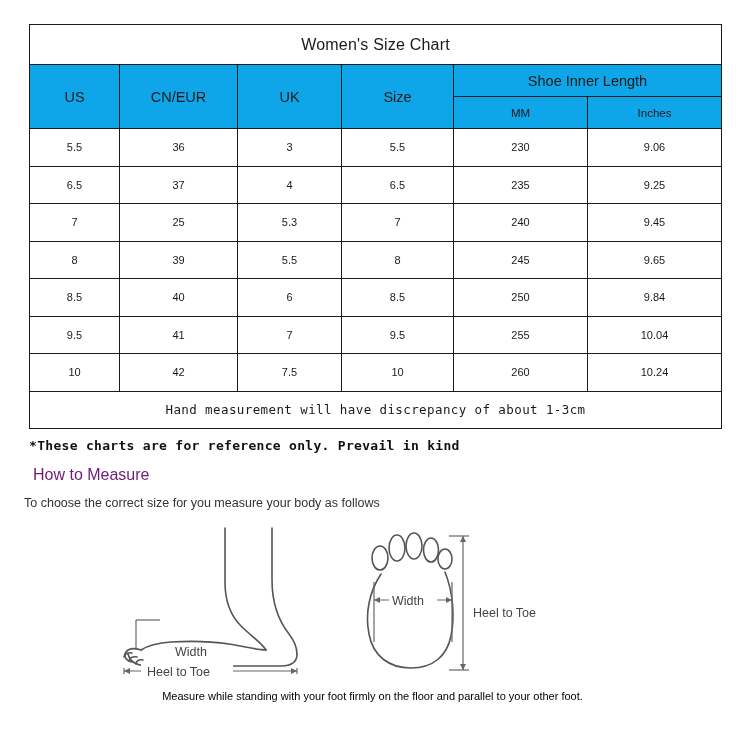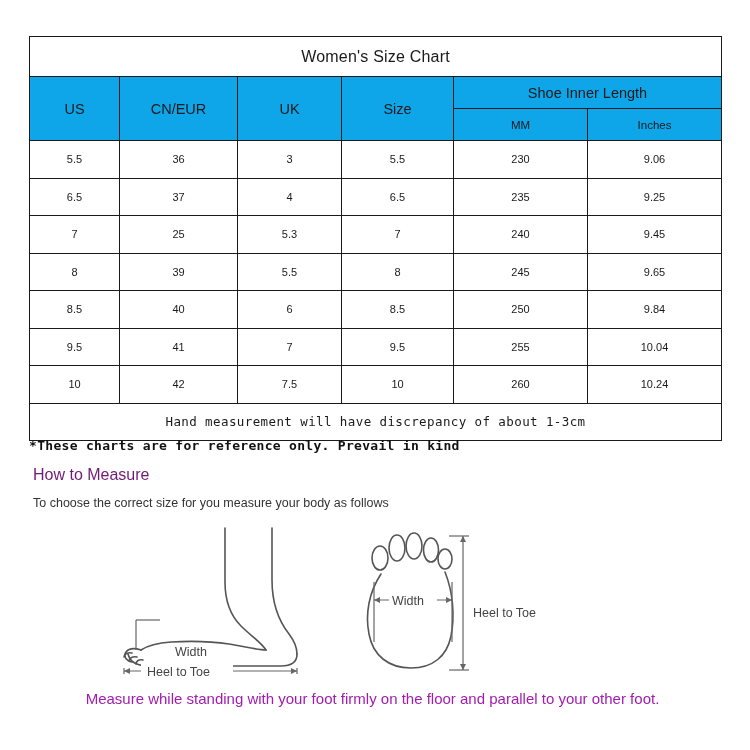--- a/index.html
+++ b/index.html
@@ -18,21 +18,21 @@
     position: relative;
     width: 750px;
     height: 750px;
     box-sizing: border-box;
   }
 
   
   .chart-wrap {
     position: absolute;
     left: 29px;
-    top: 36px;
+    top: 24px;
     width: 692px;
   }
   table.size-chart {
     width: 100%;
     border-collapse: collapse;
     table-layout: fixed;
   }
   table.size-chart td, table.size-chart th {
     border: 1px solid #1a1a1a;
     text-align: center;
@@ -88,43 +88,43 @@
   
   .how-title {
     position: absolute;
     left: 33px;
     top: 466px;
     font-size: 16px;
     color: #701a75;
   }
   .how-sub {
     position: absolute;
-    left: 33px;
+    left: 24px;
     top: 496px;
     font-size: 12.5px;
     color: #333;
   }
 
   .figures {
     position: absolute;
     left: 29px;
     top: 522px;
     width: 692px;
     height: 160px;
   }
   .figures svg { display: block; }
 
   .footer-note {
     position: absolute;
     left: 0;
     right: 5px;
     top: 690px;
     text-align: center;
-    font-size: 15px;
-    color: #a21caf;
+    font-size: 11px;
+    color: #000000;
   }
 </style>
 </head>
 <body>
 
 <div class="page">
 
   <div class="chart-wrap">
     <table class="size-chart">
       <colgroup>

